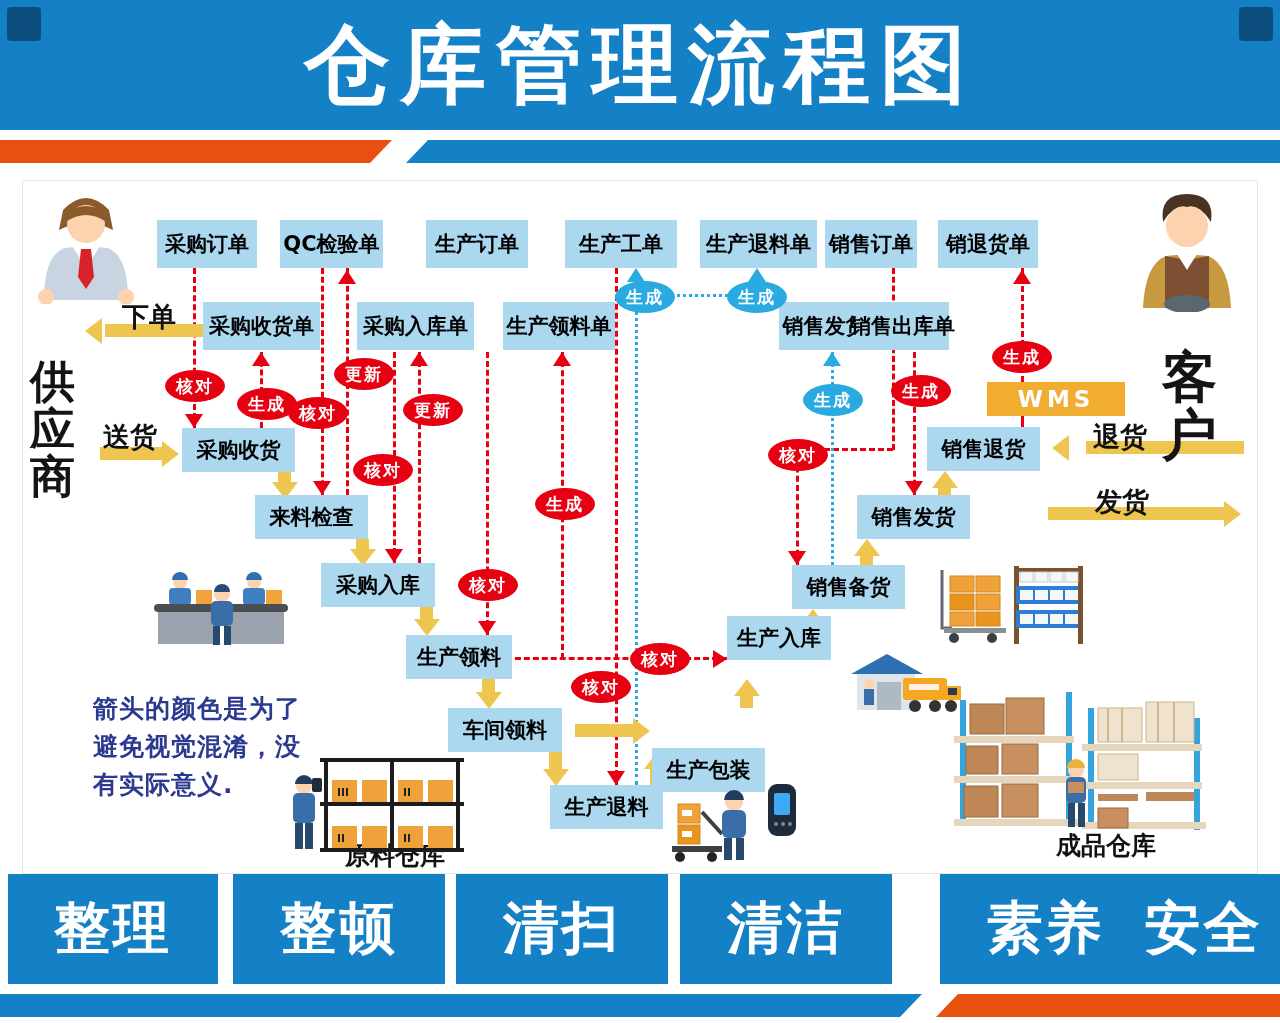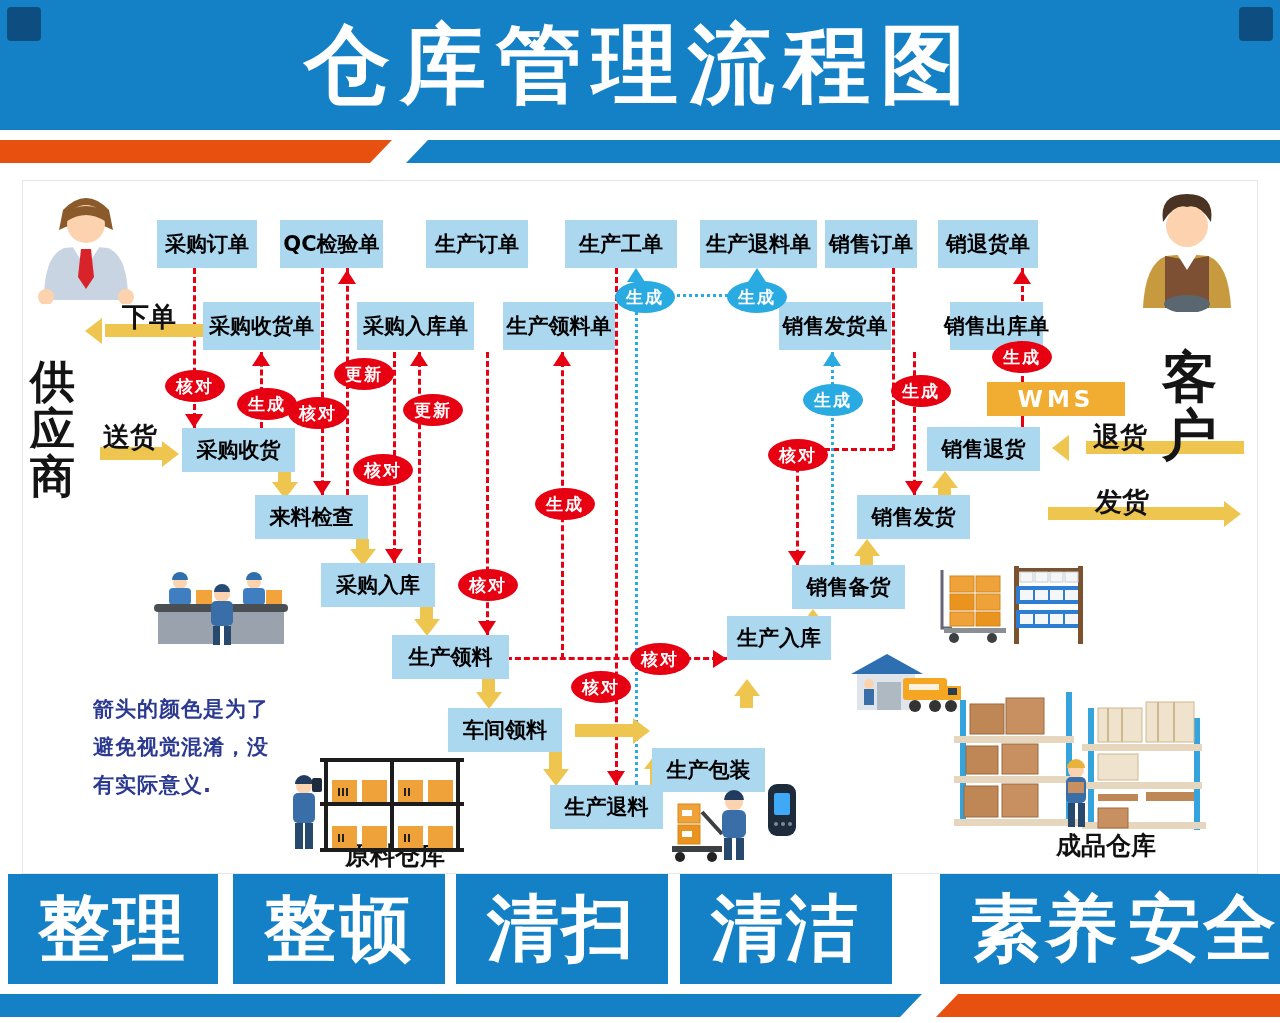--- a/index.html
+++ b/index.html
@@ -49,24 +49,24 @@
   .yh.d{border-left:13px solid transparent;border-right:13px solid transparent;border-top:17px solid #eec64f;}
   .yh.u{border-left:13px solid transparent;border-right:13px solid transparent;border-bottom:17px solid #eec64f;}
   .yh.l{border-top:13px solid transparent;border-bottom:13px solid transparent;border-right:17px solid #eec64f;}
   .yh.r{border-top:13px solid transparent;border-bottom:13px solid transparent;border-left:17px solid #eec64f;}
   
   .flbl{position:absolute;font-weight:bold;font-size:27px;color:#111;white-space:nowrap;}
   .whlbl{position:absolute;font-weight:bold;font-size:25px;color:#111;white-space:nowrap;}
   .vtext{position:absolute;font-weight:900;color:#141414;width:1em;line-height:1.06;
     word-break:break-all;text-align:center;}
   .note{position:absolute;left:93px;top:690px;width:270px;color:#2b3a90;font-weight:bold;
-    font-size:21px;line-height:38px;letter-spacing:1px;}
+    font-size:25px;line-height:38px;letter-spacing:1px;}
   
   .s5{position:absolute;top:874px;height:110px;background:#1480c6;color:#fff;font-weight:900;
-    font-size:72px;letter-spacing:3px;display:flex;align-items:center;justify-content:center;}
+    font-size:56px;letter-spacing:3px;display:flex;align-items:center;justify-content:center;}
   .icon{position:absolute;}
 </style>
 </head>
 <body>
 
 <div id="poster">
 
   <div class="header">
     <div class="title">仓库管理流程图</div>
   </div>
@@ -149,26 +149,26 @@
   <div class="doc" style="left:426px;top:220px;width:102px;">生产订单</div>
   <div class="doc" style="left:565px;top:220px;width:112px;">生产工单</div>
   <div class="doc" style="left:700px;top:220px;width:117px;">生产退料单</div>
   <div class="doc" style="left:825px;top:220px;width:92px;">销售订单</div>
   <div class="doc" style="left:938px;top:220px;width:100px;">销退货单</div>
 
   <div class="doc" style="left:203px;top:302px;width:117px;">采购收货单</div>
   <div class="doc" style="left:357px;top:302px;width:117px;">采购入库单</div>
   <div class="doc" style="left:503px;top:302px;width:112px;">生产领料单</div>
   <div class="doc" style="left:779px;top:302px;width:112px;">销售发货单</div>
-  <div class="doc" style="left:950px;top:302px;width:93px;">销售出库单</div>
+  <div class="doc" style="left:856px;top:302px;width:93px;">销售出库单</div>
 
   <div class="op" style="left:182px;top:428px;width:113px;">采购收货</div>
   <div class="op" style="left:255px;top:495px;width:113px;">来料检查</div>
   <div class="op" style="left:321px;top:563px;width:114px;">采购入库</div>
-  <div class="op" style="left:392px;top:635px;width:117px;">生产领料</div>
+  <div class="op" style="left:406px;top:635px;width:106px;">生产领料</div>
   <div class="op" style="left:448px;top:708px;width:114px;">车间领料</div>
   <div class="op" style="left:550px;top:785px;width:113px;">生产退料</div>
   <div class="op" style="left:652px;top:748px;width:113px;">生产包装</div>
   <div class="op" style="left:727px;top:616px;width:104px;">生产入库</div>
   <div class="op" style="left:792px;top:565px;width:113px;">销售备货</div>
   <div class="op" style="left:857px;top:495px;width:113px;">销售发货</div>
   <div class="op" style="left:927px;top:427px;width:113px;">销售退货</div>
   <div class="wms" style="left:987px;top:382px;width:138px;height:34px;">WMS</div>
 
   <div class="oval red" style="left:165px;top:370px;">核对</div>

